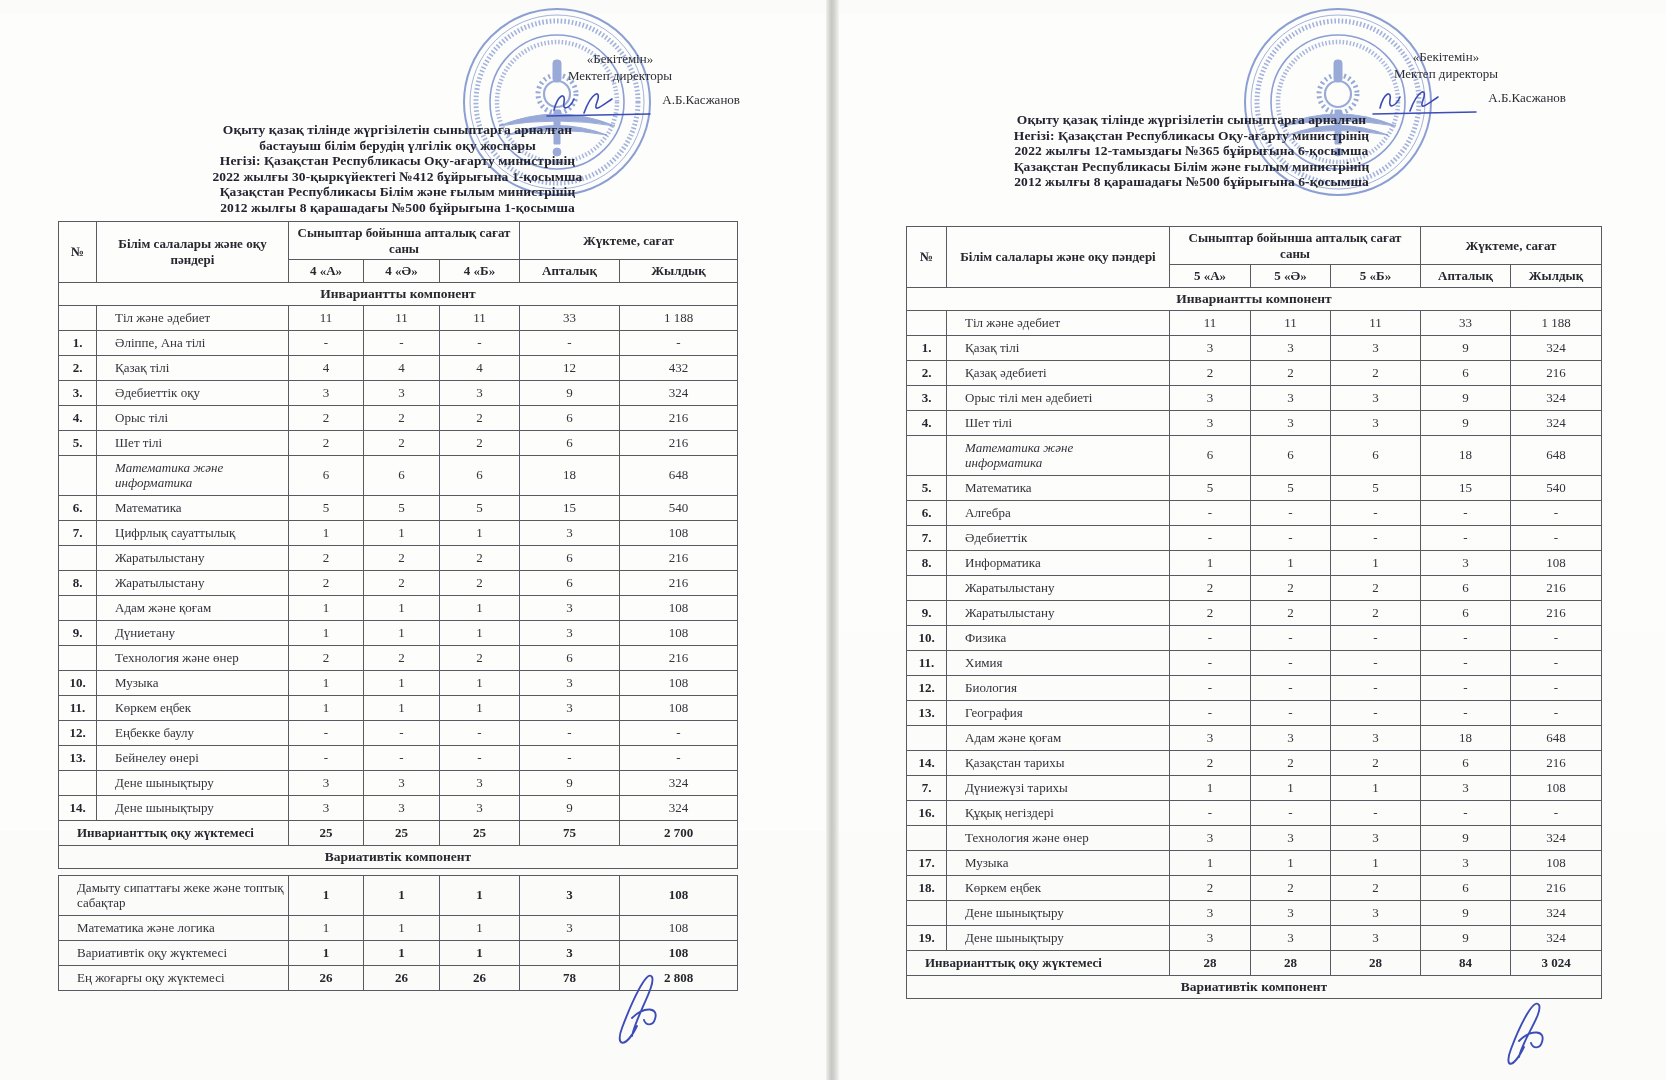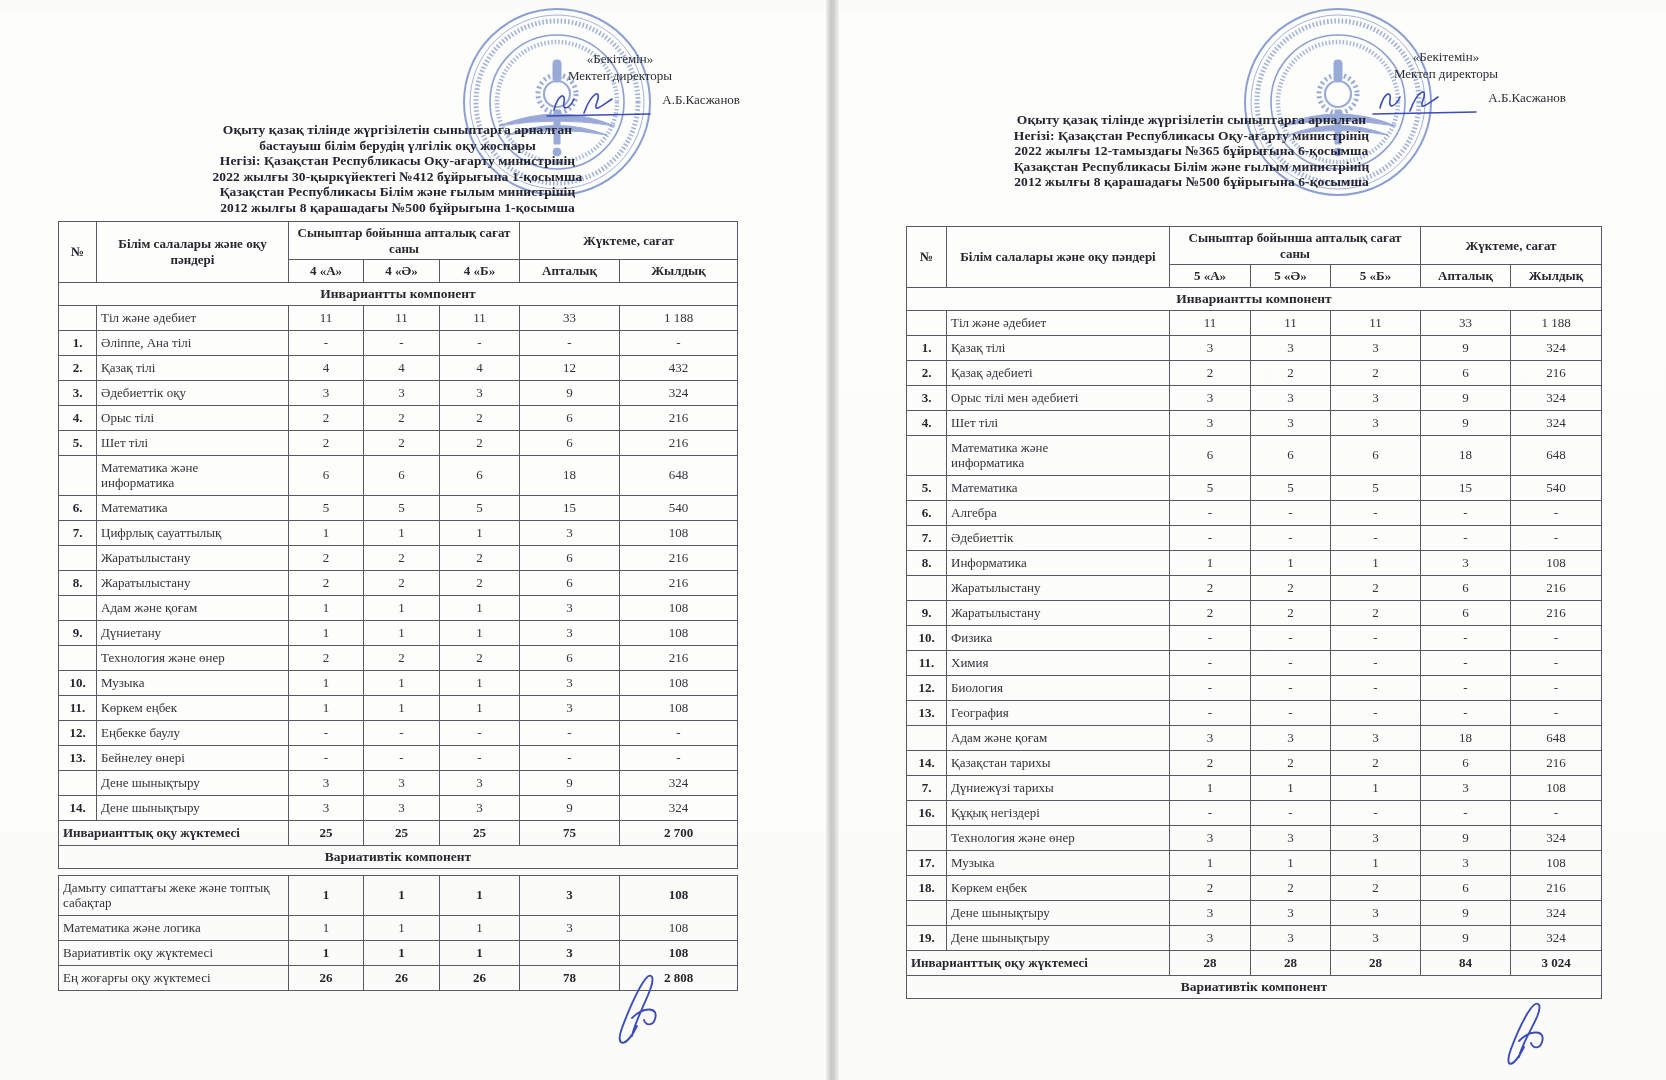--- a/index.html
+++ b/index.html
@@ -17,25 +17,25 @@
   .approval .ap3 svg{margin-bottom:-10px;}
   .doc-title{position:absolute;text-align:center;font-weight:bold;font-size:13.5px;
     line-height:15.6px;color:#232430;letter-spacing:.1px;}
   .tables{position:absolute;}
   table.grid{border-collapse:collapse;width:100%;table-layout:fixed;font-size:13px;color:#32333b;}
   table.grid td,table.grid th{border:1px solid #585a62;overflow:hidden;}
   table.grid{border:1.5px solid #4c4e56;}
   th.hc{font-weight:bold;padding:3px 2px;font-size:13px;line-height:15.5px;color:#26272f;}
   td.sec{font-weight:bold;text-align:center;padding:3px 15px;font-size:13.5px;color:#26272f;}
   td.num{text-align:center;font-weight:bold;padding:4px 2px;vertical-align:top;color:#26272f;}
-  td.lbl{text-align:left;padding:4px 4px 4px 4px;line-height:15.5px;}
+  td.lbl{text-align:left;padding:4px 4px 4px 18px;line-height:15.5px;}
   td.val{text-align:center;padding:4px 2px;}
   .b{font-weight:bold;color:#26272f;}
   table.extra{margin-top:6px;}
-  .wr{display:inline-block;width:140px;}
+  .wr{display:inline-block;width:140px;font-style:italic;}
   .sig{position:absolute;}
 </style>
 </head>
 <body>
 
 <div class="canvas">
 
   <div class="page page-left">
 
     <svg class="stamp" style="left:459px;top:-10px" width="196" height="196" viewBox="0 0 196 196">

